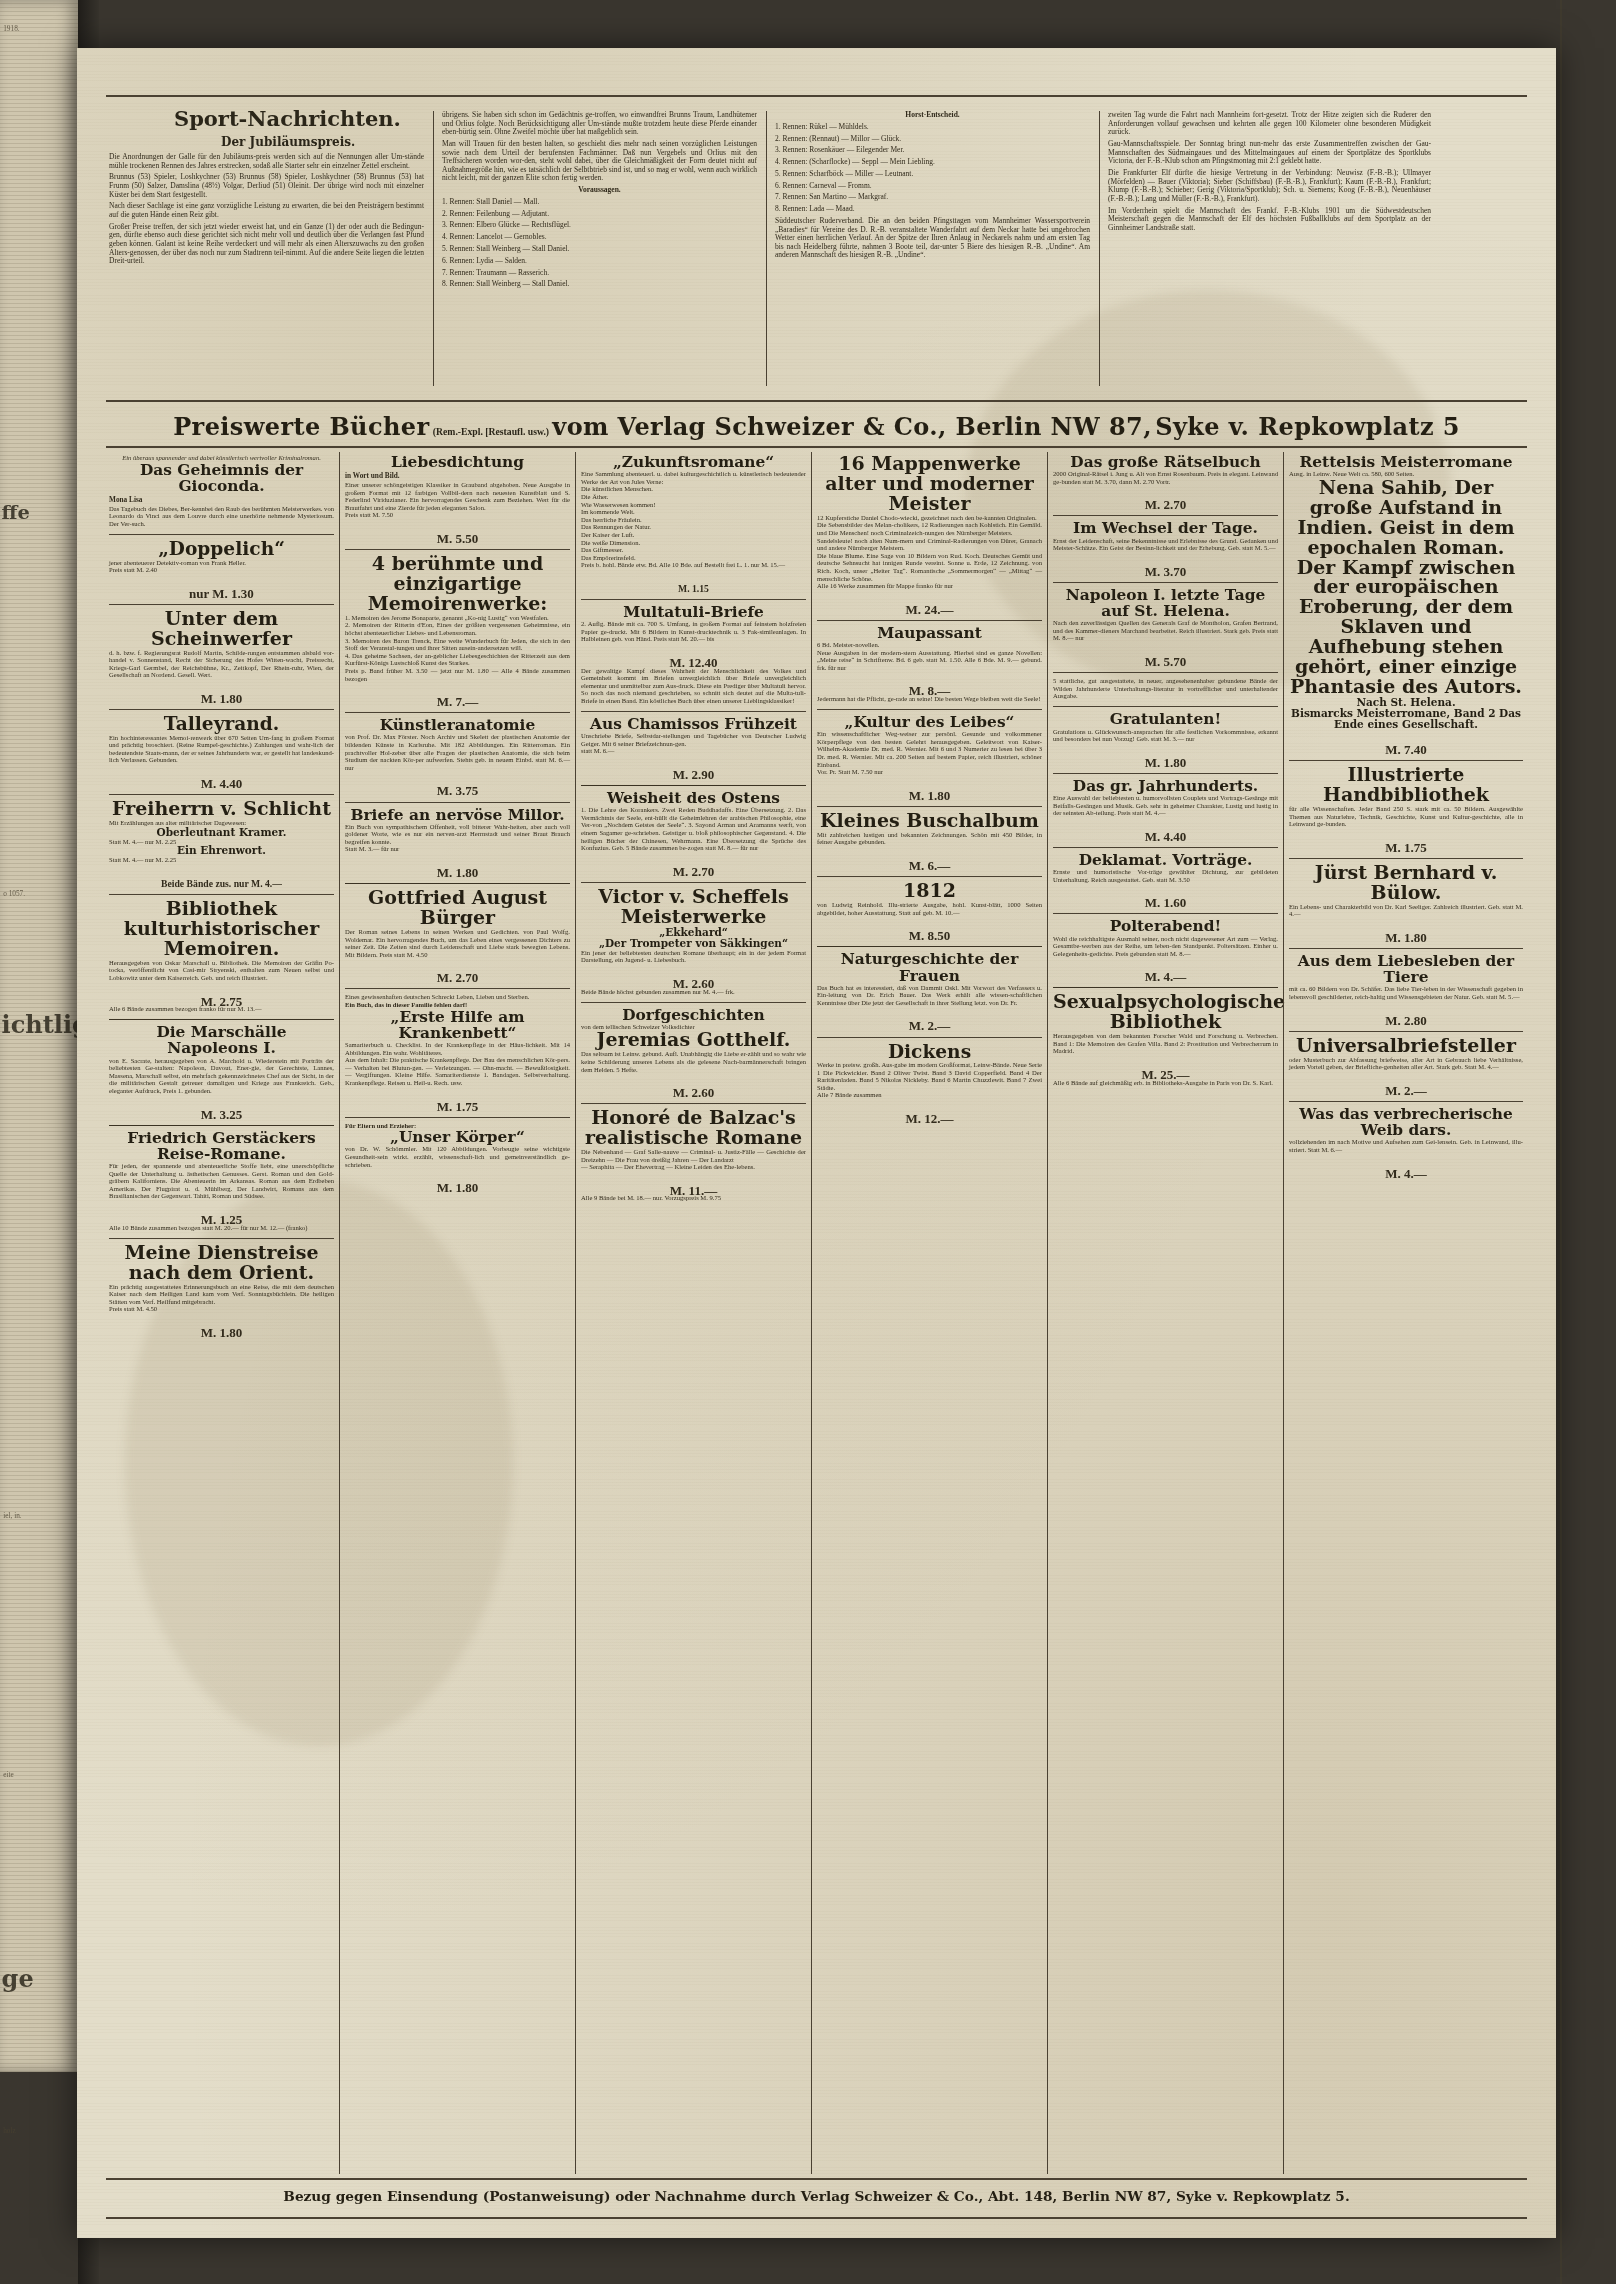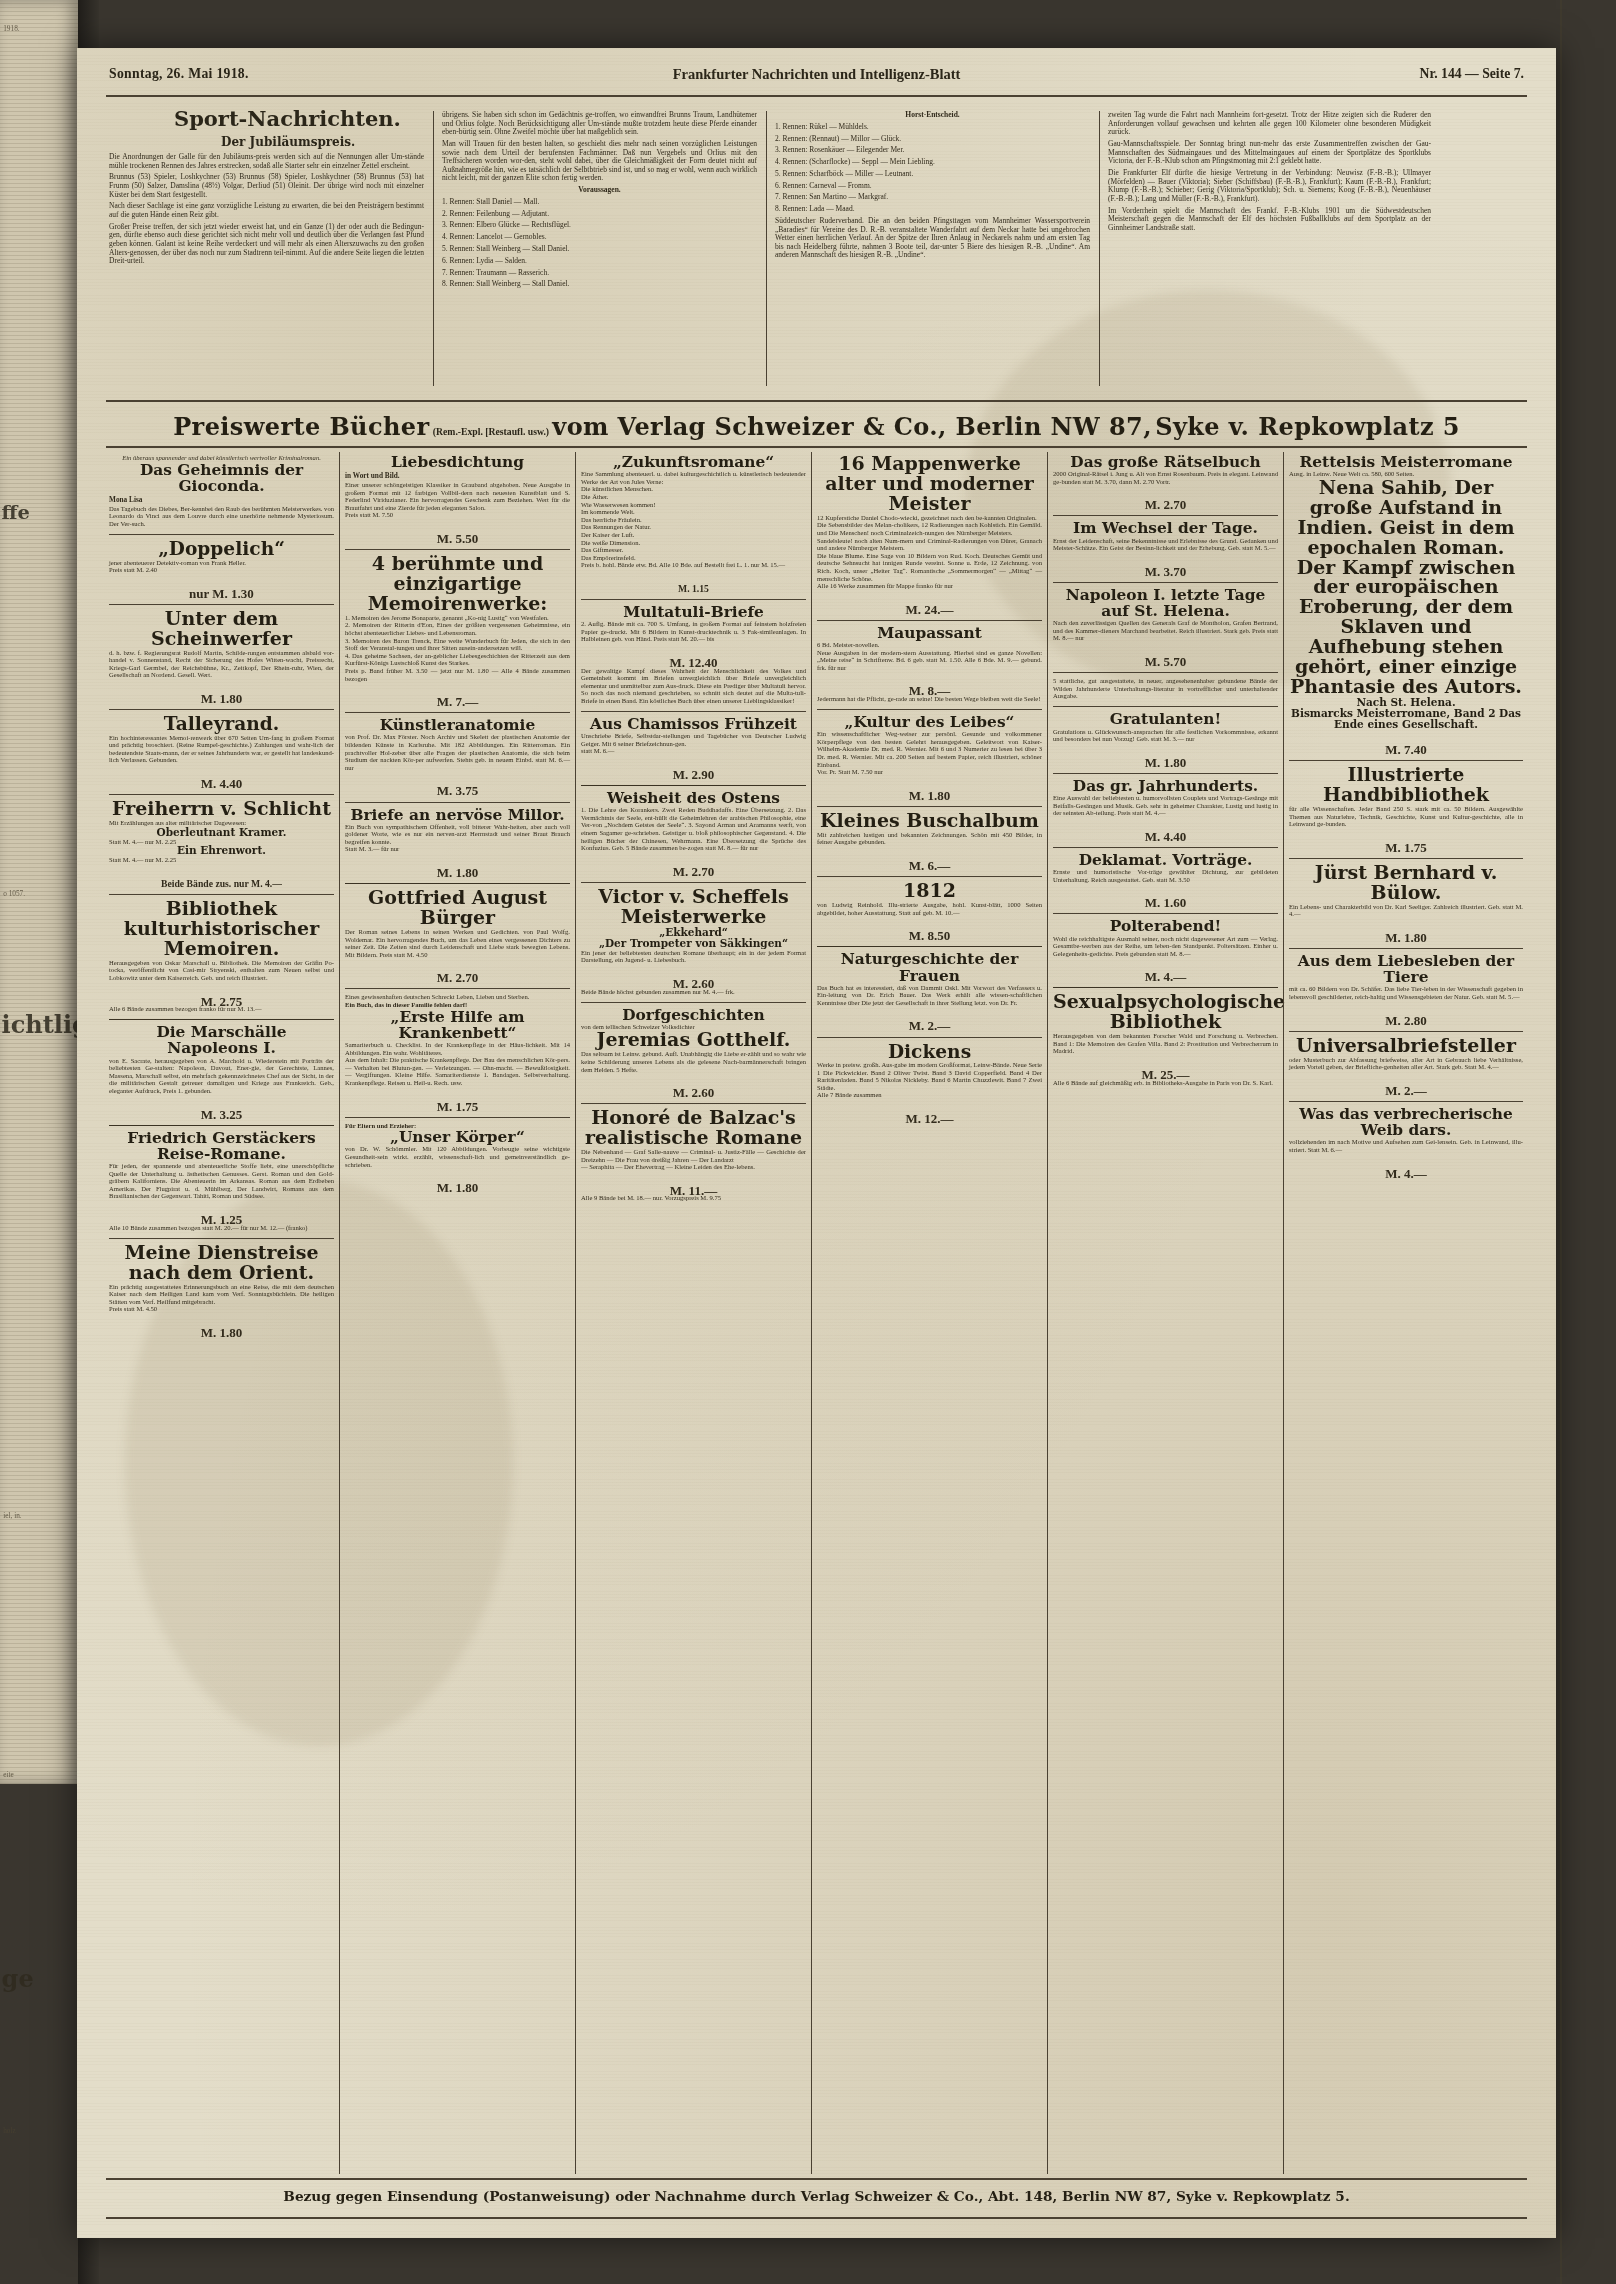--- a/index.html
+++ b/index.html
@@ -9,21 +9,21 @@
   .sheet{position:absolute;left:77px;top:48px;width:1479px;height:2190px;
          background:#e3ddc9;
          box-shadow:0 0 32px rgba(0,0,0,.55);}
   .paper-tex{position:absolute;inset:0;
      background:
        repeating-linear-gradient(0deg, rgba(120,105,70,.035) 0px, rgba(120,105,70,.035) 0.8px, rgba(0,0,0,0) 0.8px, rgba(0,0,0,0) 3.2px),
        radial-gradient(ellipse at 20% 10%, rgba(160,140,95,.18), rgba(0,0,0,0) 60%),
        radial-gradient(ellipse at 85% 85%, rgba(150,128,85,.20), rgba(0,0,0,0) 65%);
      pointer-events:none;}
   
-  .strip{position:absolute;left:0;top:0;width:78px;height:1784px;
+  .strip{position:absolute;left:0;top:0;width:78px;height:2072px;
          background:#cfc6ae;
          box-shadow:inset -6.5px 0 14.5px rgba(0,0,0,.35);}
   .strip-inner{position:absolute;inset:0;opacity:.55;
      background:repeating-linear-gradient(0deg, rgba(60,50,30,.25) 0px, rgba(60,50,30,.25) 0.8px, rgba(0,0,0,0) 0.8px, rgba(0,0,0,0) 4px);}
   .strip-txt{position:absolute;left:3.2px;width:71px;font-size:7.3px;line-height:9px;color:#4a4231;
      font-family:"Liberation Serif",serif;text-align:justify;opacity:.8;}
   .strip-big{position:absolute;left:1.6px;width:74px;font-size:21px;color:#2f2a1e;font-weight:bold;opacity:.85;
      font-family:"DejaVu Serif",serif;}
   .spine{position:absolute;left:78px;top:0;width:21px;height:2284px;
      background:linear-gradient(90deg, rgba(0,0,0,.45), rgba(0,0,0,.05));}
@@ -83,25 +83,20 @@
     <div class="strip-txt" style="top:1770px;">eite</div>
     <div class="strip-txt" style="top:2126px;">holz</div>
   </div>
   <div class="spine"></div>
 
   <div class="sheet">
     <div class="paper-tex"></div>
     <div class="smear" style="left:48px;top:1132px;width:388px;height:566px;"></div>
     <div class="smear" style="left:889px;top:242px;width:485px;height:404px;"></div>
 
-    <div class="hdr ink">
-      <div class="l">Sonntag, 26. Mai 1918.</div>
-      <div class="c">Frankfurter Nachrichten und Intelligenz-Blatt</div>
-      <div class="r">Nr. 144 — Seite 7.</div>
-    </div>
     <div class="rule" style="left:29px;top:47px;width:1421px;height:1.6px;"></div>
 
     <div class="sport-h ink" style="left:97px;top:58px;font-size:21px;">Sport-Nachrichten.</div>
     <div class="sport-h ink" style="left:144px;top:87px;font-size:12px;">Der Jubiläumspreis.</div>
 
     <div class="col ink" style="left:32px;top:105px;width:315px;">
       <p>Die Anordnungen der Galle für den Jubiläums-preis werden sich auf die Nennungen aller Um-stände mühle trockenen Rennen des Jahres erstrecken, sodaß alle Starter sehr ein einzelner Zettel erscheint.</p>
         <p>Brunnus (53) Spieler, Loshkychner (53) Brunnus (58) Spieler, Loshkychner (58) Brunnus (53) hat Frunm (50) Salzer, Damslina (48½) Volgar, Derliud (51) Oleinit. Der übrige wird noch mit einzelner Küster bei dem Start festgestellt.</p>
         <p>Nach dieser Sachlage ist eine ganz vorzügliche Leistung zu erwarten, die bei den Preisträgern bestimmt auf die guten Hände einen Reiz gibt.</p>
         <p>Großer Preise treffen, der sich jetzt wieder erweist hat, und ein Ganze (1) der oder auch die Bedingun-gen, dürfte ebenso auch diese gerichtet sich nicht mehr voll und deutlich über die Verlangen fast Pfund geben können. Galant ist keine Reihe verdeckert und will mehr als einen Alterszuwachs zu den großen Alters-genossen, der über das noch nur zum Stadtrenn teil-nimmt. Auf die andere Seite liegen die letzten Dreit-urteil.</p>

